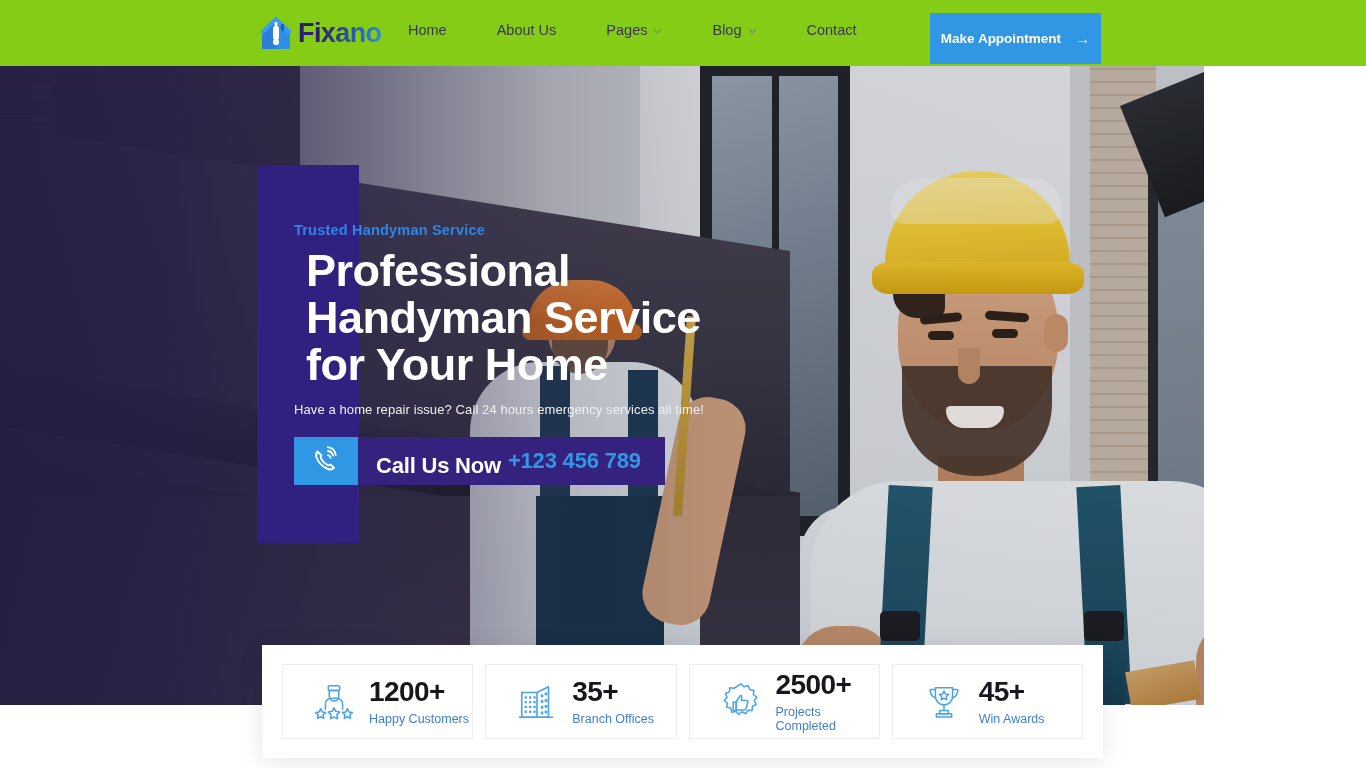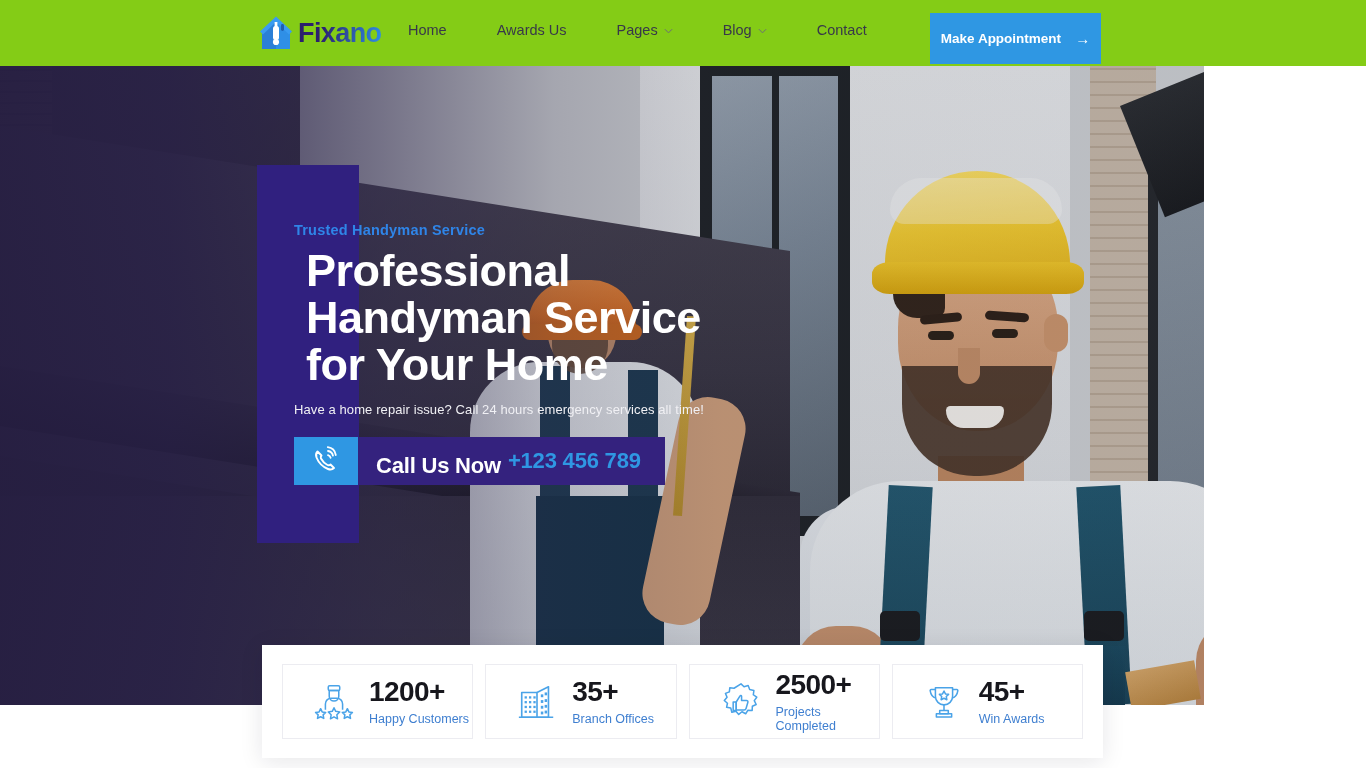--- a/index.html
+++ b/index.html
@@ -278,21 +278,21 @@
       <rect x="22" y="9" width="3" height="7" rx="1.4" fill="#1f5fae"></rect>
     </svg>
     <span class="logo-text">Fixano</span>
   </div>
 
   <nav class="nav">
     <div class="nav-item">
       <span>Home</span>
     </div>
     <div class="nav-item">
-      <span>Awards Us</span>
+      <span>About Us</span>
     </div>
     <div class="nav-item">
       <span>Pages</span>
       <svg class="chev" viewBox="0 0 10 6">
         <path d="M1 1 L5 5 L9 1" fill="none" stroke="#6b6b7a" stroke-width="1.1"></path>
       </svg>
     </div>
     <div class="nav-item">
       <span>Blog</span>
       <svg class="chev" viewBox="0 0 10 6">

